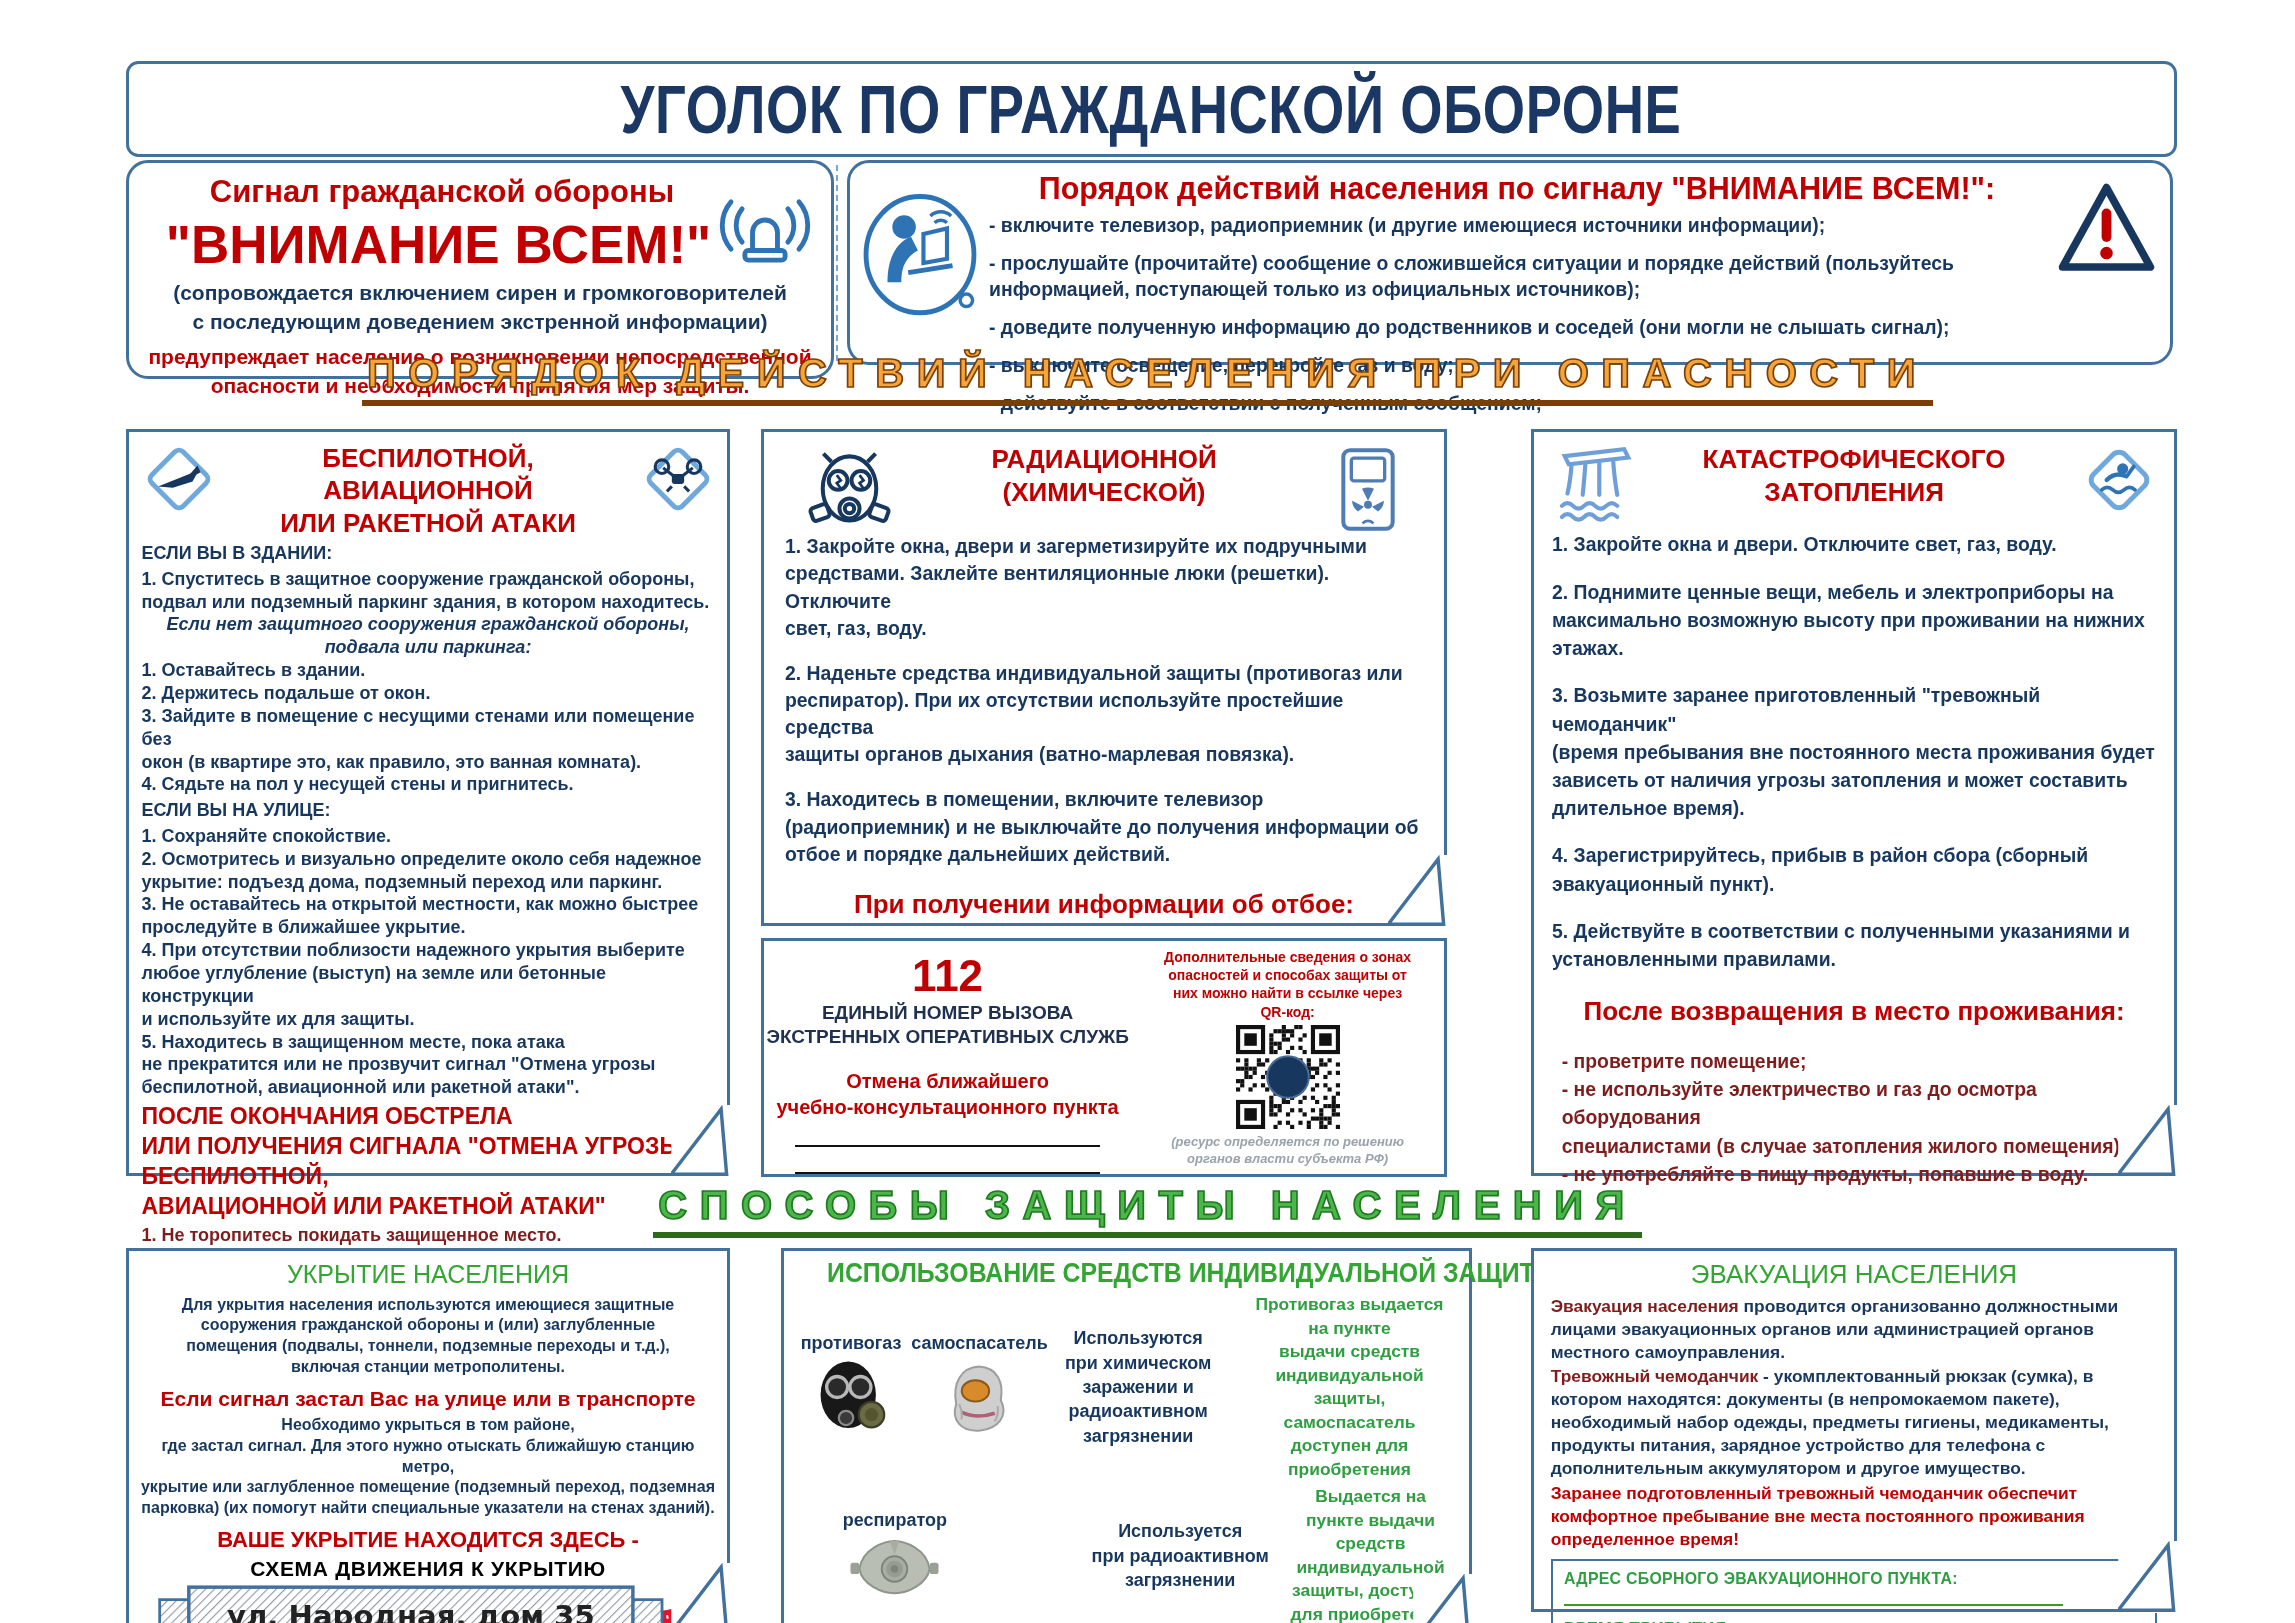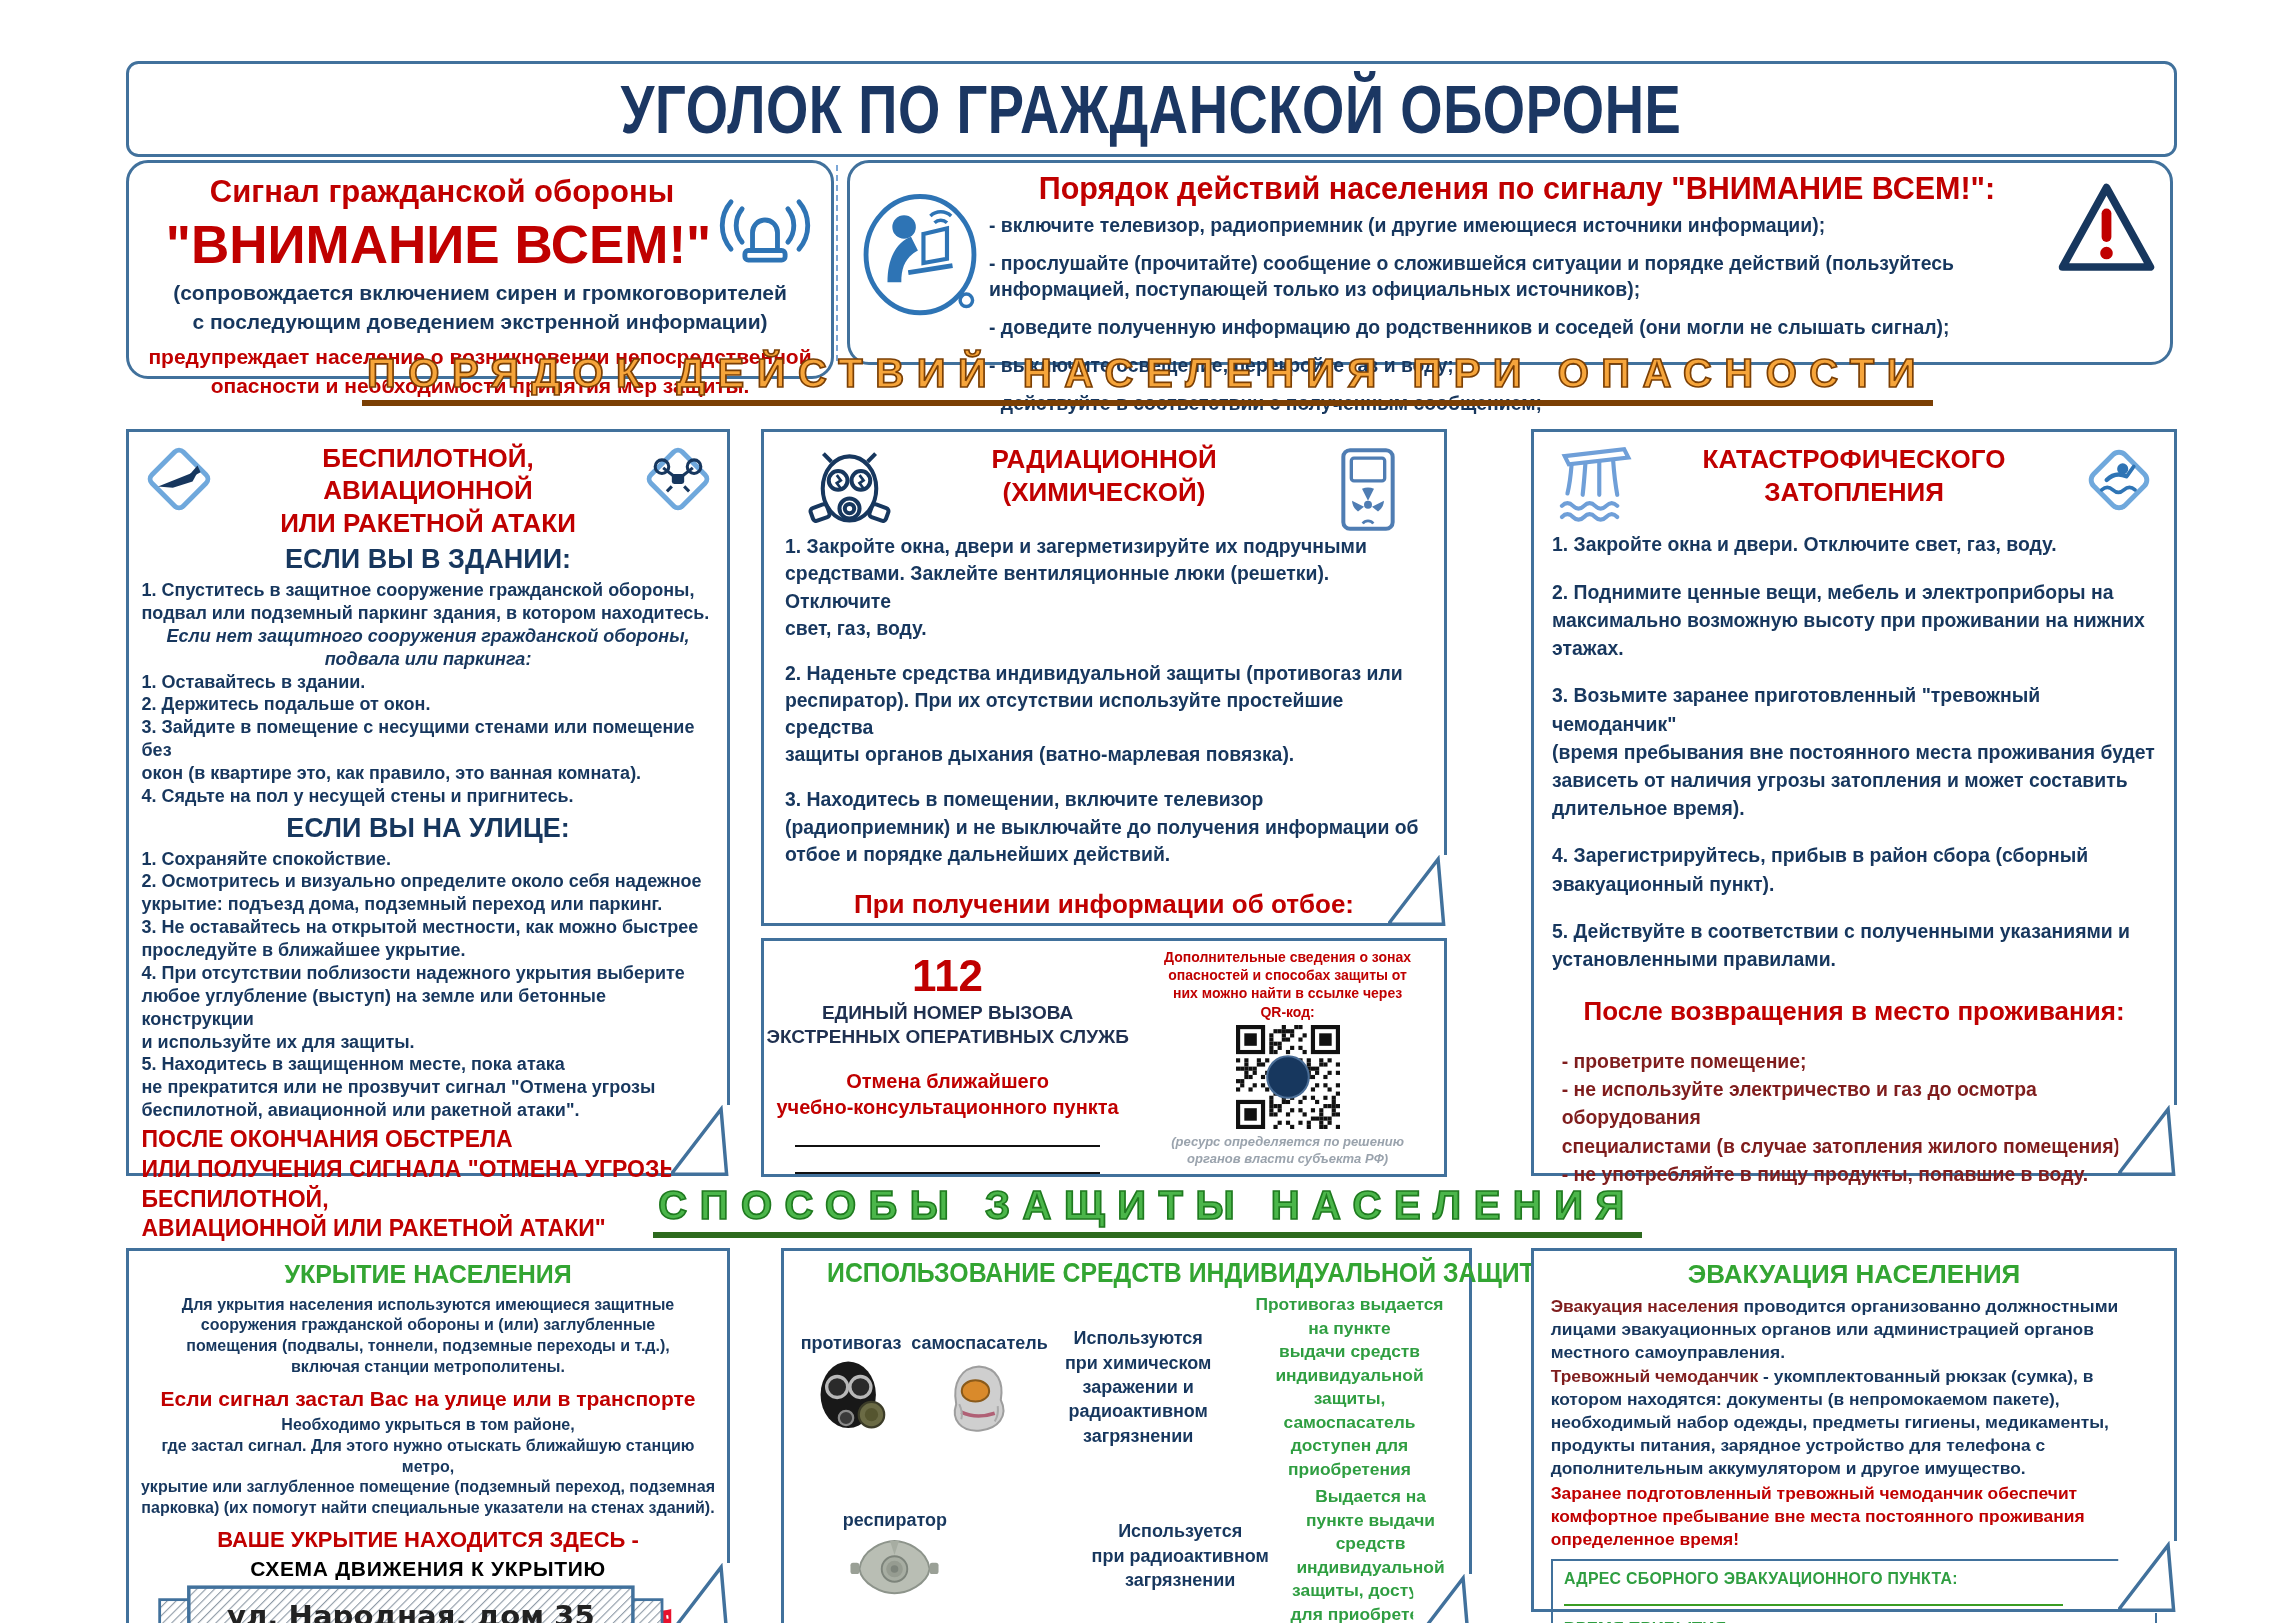--- a/index.html
+++ b/index.html
@@ -32,41 +32,41 @@
   .band1 span{display:inline-block;font-size:40px;font-weight:800;letter-spacing:12.5px;color:#f6a53b;
     -webkit-text-stroke:1.7px #7b3f04;border-bottom:6.2px solid #7b3f04;padding:0 5.6px 4.2px;}
   .band2{top:1147px;}
   .band2 span{display:inline-block;font-size:40px;font-weight:800;letter-spacing:12.5px;color:#4bb64a;
     -webkit-text-stroke:1.7px #1f7a1f;border-bottom:6.2px solid #2d6a1e;padding:0 5.6px 4.2px;}
   
   .col1{left:126px;top:393px;width:604px;height:747px;padding:5.6px 12.5px;font-size:18px;line-height:1.27;font-weight:bold;color:#17375e;}
   .colhdr{position:relative;min-height:78px;}
   .colhdr .ttl{margin:4.2px 81px 0;font-size:26px;line-height:1.25;font-weight:800;text-align:center;white-space:pre-line;}
   .icon-l{position:absolute;left:0px;top:0px;} .icon-r{position:absolute;right:0px;top:0px;}
-  .subhead{text-align:center;font-size:27px;margin:2.8px 0;}
+  .subhead{text-align:left;font-size:18px;margin:2.8px 0;}
   .redhead{text-align:left;font-size:23px;font-weight:700;line-height:1.3;white-space:pre-line;margin:2.8px 0;}
   .col2a{left:761px;top:393px;width:686px;height:497px;padding:7px 21px;font-size:19.4px;line-height:1.4;font-weight:bold;color:#17375e;}
   .col2a p{margin:0 0 18px 0;}
   .otboy{font-size:26px;font-weight:800;text-align:center;margin:1.4px 0 9.7px;}
   .col2b{left:761px;top:902px;width:686px;height:239px;display:flex;}
   .c112L{width:54%;text-align:center;padding-top:9.7px;}
   .n112{font-size:44px;font-weight:800;}
   .l112{font-size:19px;font-weight:800;line-height:1.3;color:#1f3050;}
   .a112{font-size:20px;font-weight:800;line-height:1.3;margin-top:18px;}
   .blank-line{width:305px;border-bottom:2.8px solid #111;height:21px;margin:4.2px auto 0;}
   .c112R{width:46%;text-align:center;padding-top:7px;}
   .qrnote{font-size:14px;font-weight:800;line-height:1.3;margin:0 18px;}
   .qrsub{font-size:13px;font-weight:bold;font-style:italic;color:#9aa3ad;line-height:1.3;margin-top:2.8px;}
   .col3{left:1531px;top:393px;width:646px;height:747px;padding:7px 18px;font-size:19.4px;line-height:1.45;font-weight:bold;color:#17375e;}
   .col3 p{margin:0 0 19.4px 0;}
   .after3{font-size:26px;font-weight:800;text-align:center;margin:5.6px 0 16.7px;}
   .greenlist div{margin-bottom:4.2px;}
   
   .bl{left:126px;top:1212px;width:604px;height:386px;padding:7px 11px;font-size:16px;line-height:1.3;font-weight:bold;color:#17375e;}
-  .g-title{font-size:26px;font-weight:700;color:#33a532;text-align:center;margin-bottom:4.2px;}
+  .g-title{font-size:26px;font-weight:400;color:#33a532;text-align:center;margin-bottom:4.2px;}
   .bl .p{text-align:center;white-space:pre-line;}
   .bl .r1{font-size:21px;font-weight:800;text-align:center;margin:7px 0 2.8px;}
   .bl .here{font-size:22px;font-weight:800;text-align:center;margin-top:7px;}
   .bl .scheme{font-size:21px;font-weight:800;color:#000000;text-align:center;letter-spacing:0.7px;}
   .schematic{position:relative;width:575px;height:136px;margin-top:1.4px;}
   .bm{left:781px;top:1212px;width:691px;height:397px;padding:7px 16.7px;}
   .bm-title{font-size:27px;font-weight:800;color:#33a532;text-align:center;transform:scaleX(.92);white-space:nowrap;}
   .ppe-row{display:flex;align-items:center;margin-top:4.2px;}
   .ppe-figs{width:229px;display:flex;gap:9.7px;align-items:flex-start;}
   .fig{text-align:center;}

